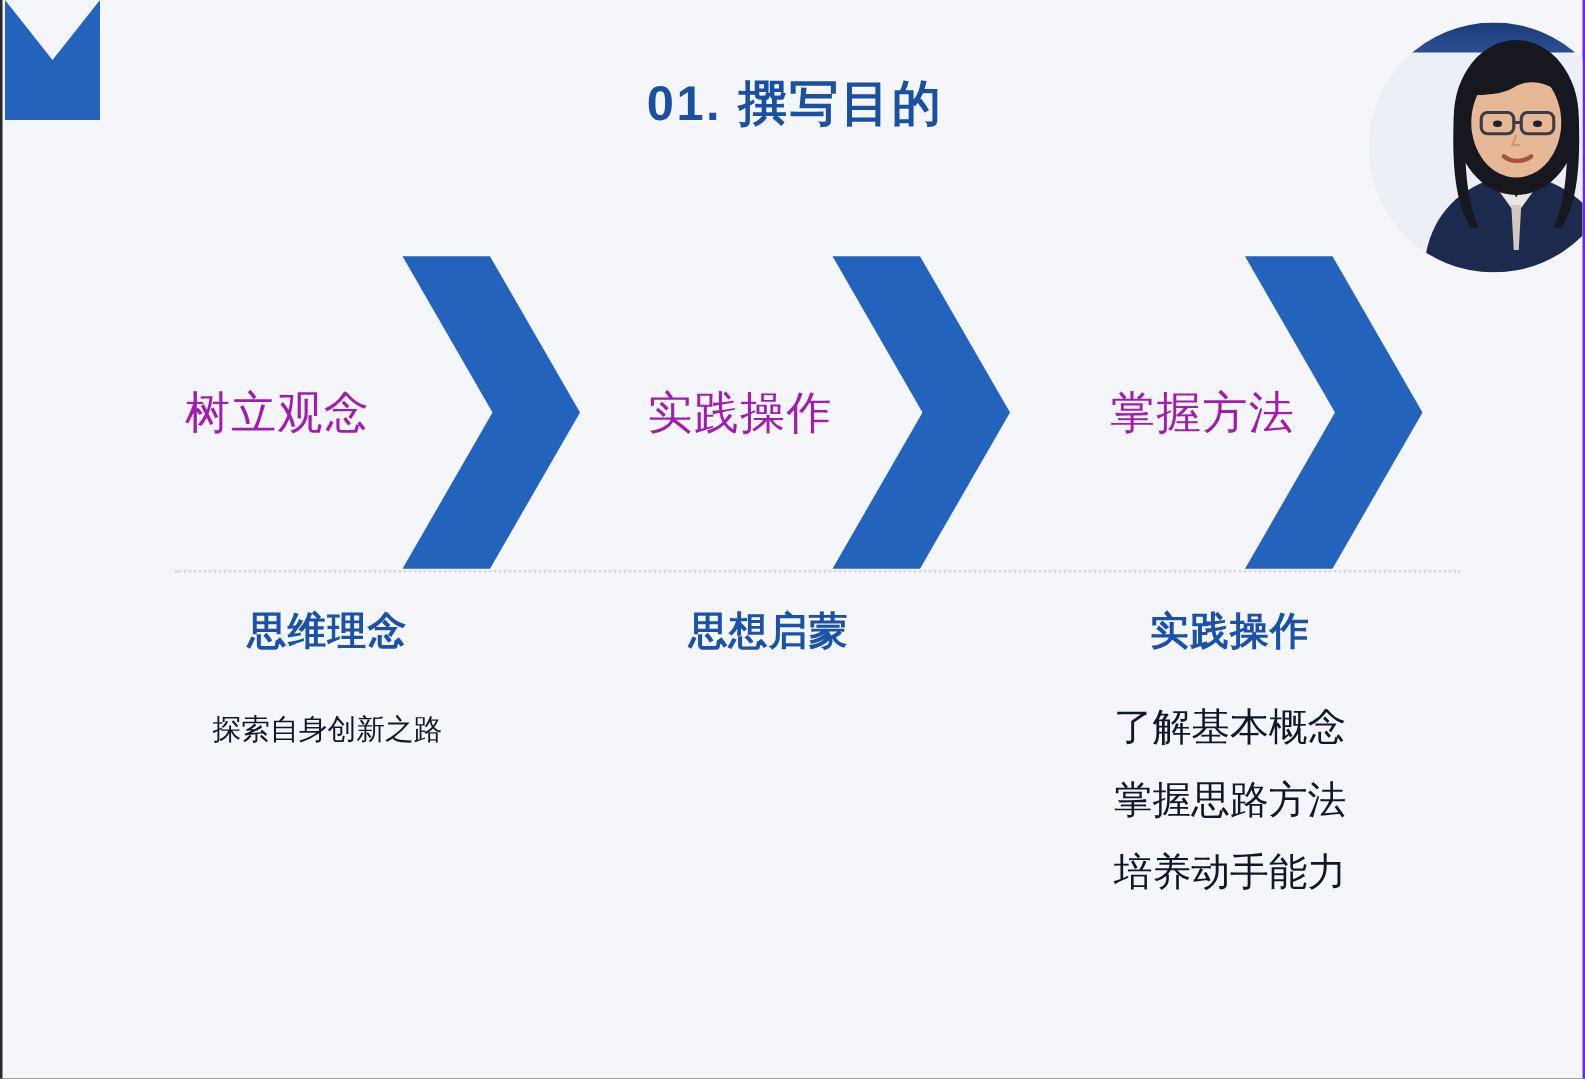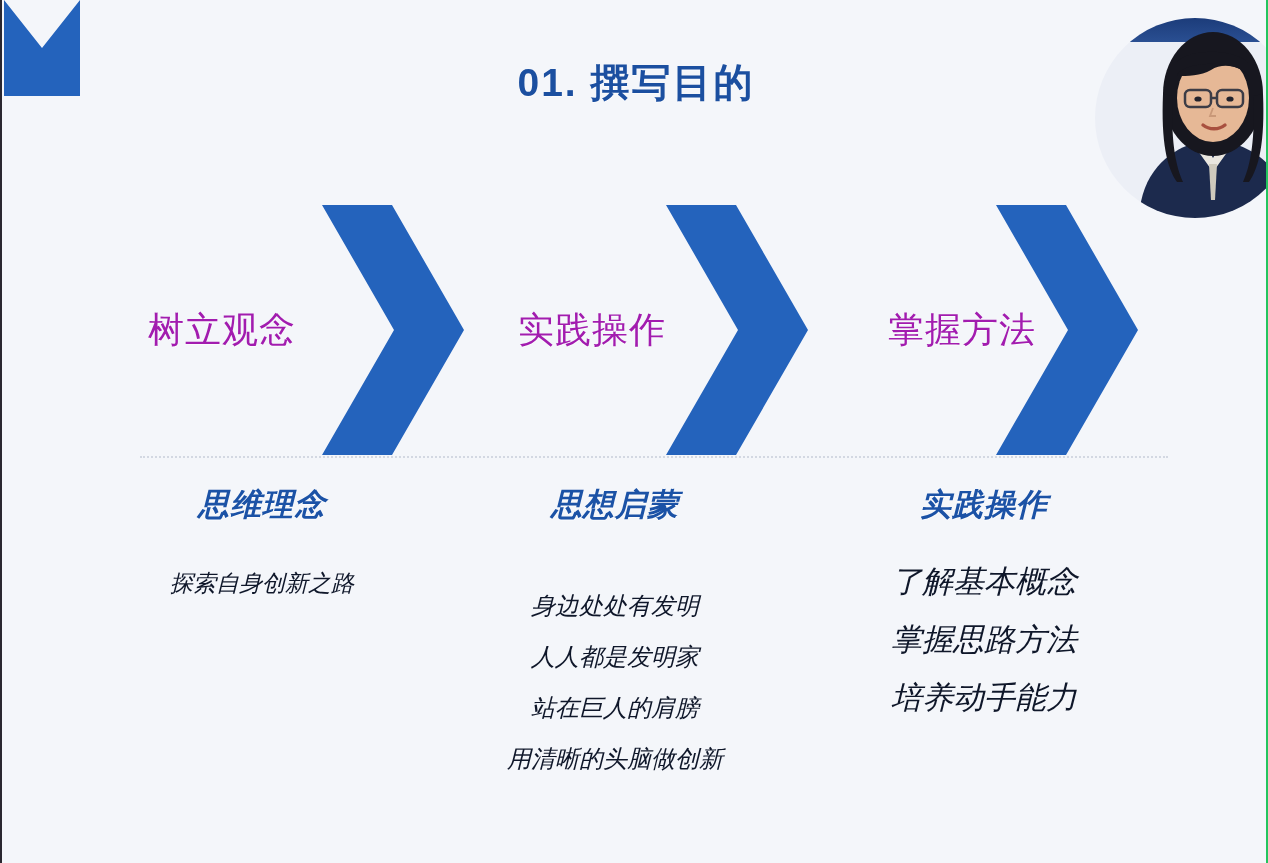--- a/index.html
+++ b/index.html
@@ -8,21 +8,21 @@
     background: #2b2b2b;
   }
   #slide {
     position: relative;
     width: 1268px;
     height: 863px;
     background: #f4f6fa;
     overflow: hidden;
     font-family: "Liberation Sans", "DejaVu Sans", sans-serif;
     border-left: 2px solid #2a2730;
-    border-right: 2px solid #22c55e;
+    border-right: 2px solid #6d28d9;
     box-sizing: border-box;
   }
 
   
   .logo-mark {
     position: absolute;
     left: 2px;
     top: 0;
     width: 76px;
     height: 96px;
@@ -99,21 +99,20 @@
     width: 1028px;
     height: 0;
     border-top: 2px dotted #d3d8e2;
   }
 
   
   .col {
     position: absolute;
     top: 484px;
     text-align: center;
-    font-style: italic;
   }
   .col-1 { left: 130px; width: 260px; }
   .col-2 { left: 465px; width: 296px; }
   .col-3 { left: 852px; width: 260px; }
 
   .col-heading {
     font-size: 31px;
     font-weight: bold;
     color: #1b52a6;
     letter-spacing: 1px;
@@ -212,26 +211,20 @@
 
   <div class="col col-1">
     <div class="col-heading">思维理念</div>
     <ul class="col-list">
       <li>探索自身创新之路</li>
     </ul>
   </div>
 
   <div class="col col-2">
     <div class="col-heading">思想启蒙</div>
-    <ul class="col-list">
-      <li>身边处处有发明</li>
-      <li>人人都是发明家</li>
-      <li>站在巨人的肩膀</li>
-      <li>用清晰的头脑做创新</li>
-    </ul>
   </div>
 
   <div class="col col-3">
     <div class="col-heading">实践操作</div>
     <ul class="col-list">
       <li>了解基本概念</li>
       <li>掌握思路方法</li>
       <li>培养动手能力</li>
     </ul>
   </div>

